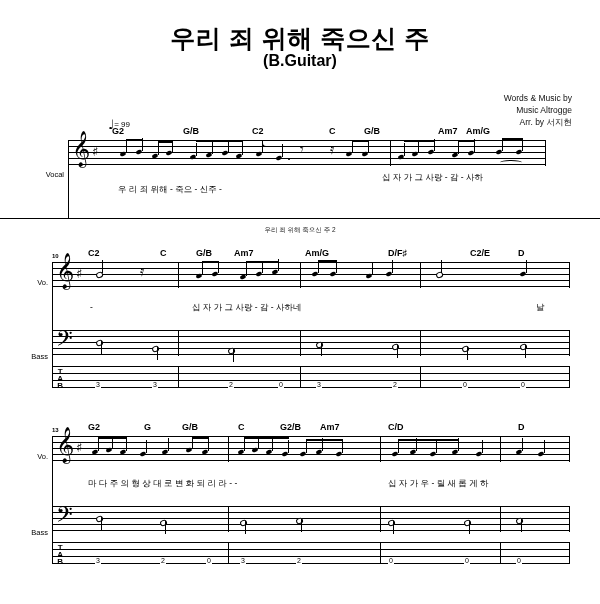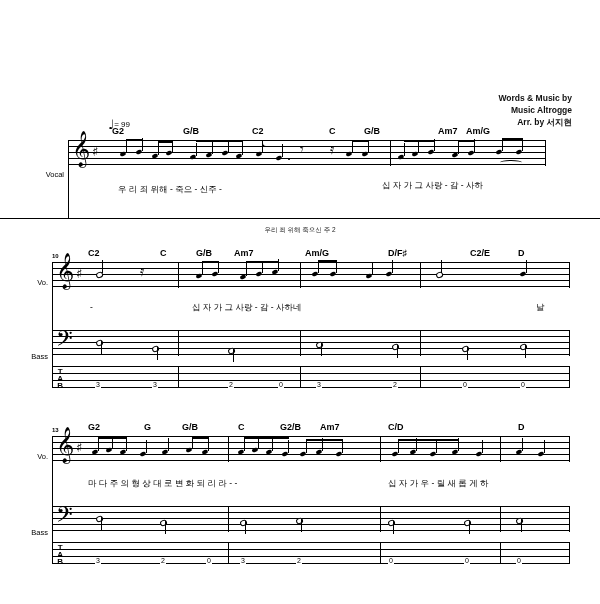--- a/index.html
+++ b/index.html
@@ -15,21 +15,21 @@
     font-size:25px;font-weight:bold;letter-spacing:.5px;
   }
   .subtitle{
     position:absolute;left:0;top:52px;width:600px;text-align:center;
     font-size:16px;font-weight:bold;
   }
   .credits{
     position:absolute;right:28px;top:92px;text-align:right;
     font-size:8.5px;line-height:12px;color:#111;
   }
-  .credits div{white-space:nowrap;font-weight:bold;}
+  .credits div{white-space:nowrap;}
 
   
   .tempo{
     position:absolute;left:108px;top:120px;font-size:8px;
     white-space:nowrap;
   }
   .tempo .note{font-size:13px;line-height:8px;vertical-align:-2px;}
 
   
   .pagemark{
@@ -96,20 +96,22 @@
   .dotmark{position:absolute;width:1.6px;height:1.6px;background:#000;border-radius:50%;}
   .tie{position:absolute;border-top:1px solid #000;border-radius:50%;height:4px;}
 
   .sep-line{position:absolute;background:#000;height:1px;}
 </style>
 </head>
 <body>
 
 <div class="sheet">
 
+  <div class="title">우리 죄 위해 죽으신 주</div>
+  <div class="subtitle">(B.Guitar)</div>
 
   <div class="credits">
     <div>Words &amp; Music by</div>
     <div>Music Altrogge</div>
     <div>Arr. by 서지현</div>
   </div>
 
   <div class="tempo">
     <span class="note" style="position:static">♩</span><span>= 99</span>
   </div>
@@ -188,21 +190,21 @@
     <div class="beam" style="left:458px;top:140px;width:17px;"></div>
 
     <div class="head" style="left:496px;top:150px;"></div>
     <div class="stem" style="left:502px;top:138px;height:13px;"></div>
     <div class="head" style="left:516px;top:150px;"></div>
     <div class="stem" style="left:522px;top:138px;height:13px;"></div>
     <div class="beam" style="left:502px;top:138px;width:21px;"></div>
     <div class="tie" style="left:500px;top:160px;width:22px;"></div>
 
     <div class="lyric" style="left:118px;top:184px;">우 리 죄 위해 - 죽으 - 신주 -</div>
-    <div class="lyric" style="left:382px;top:180px;">십 자 가 그 사랑 - 감 - 사하</div>
+    <div class="lyric" style="left:382px;top:172px;">십 자 가 그 사랑 - 감 - 사하</div>
 
     <div class="sep-line" style="left:0px;top:218px;width:600px;"></div>
   </div>
 
   <div class="pagemark">우리 죄 위해 죽으신 주 2</div>
 
   <div class="system">
     <div class="measnum" style="left:52px;top:253px;">10</div>
 
     <div class="stafflabel" style="left:24px;top:278px;width:24px;">Vo.</div>

